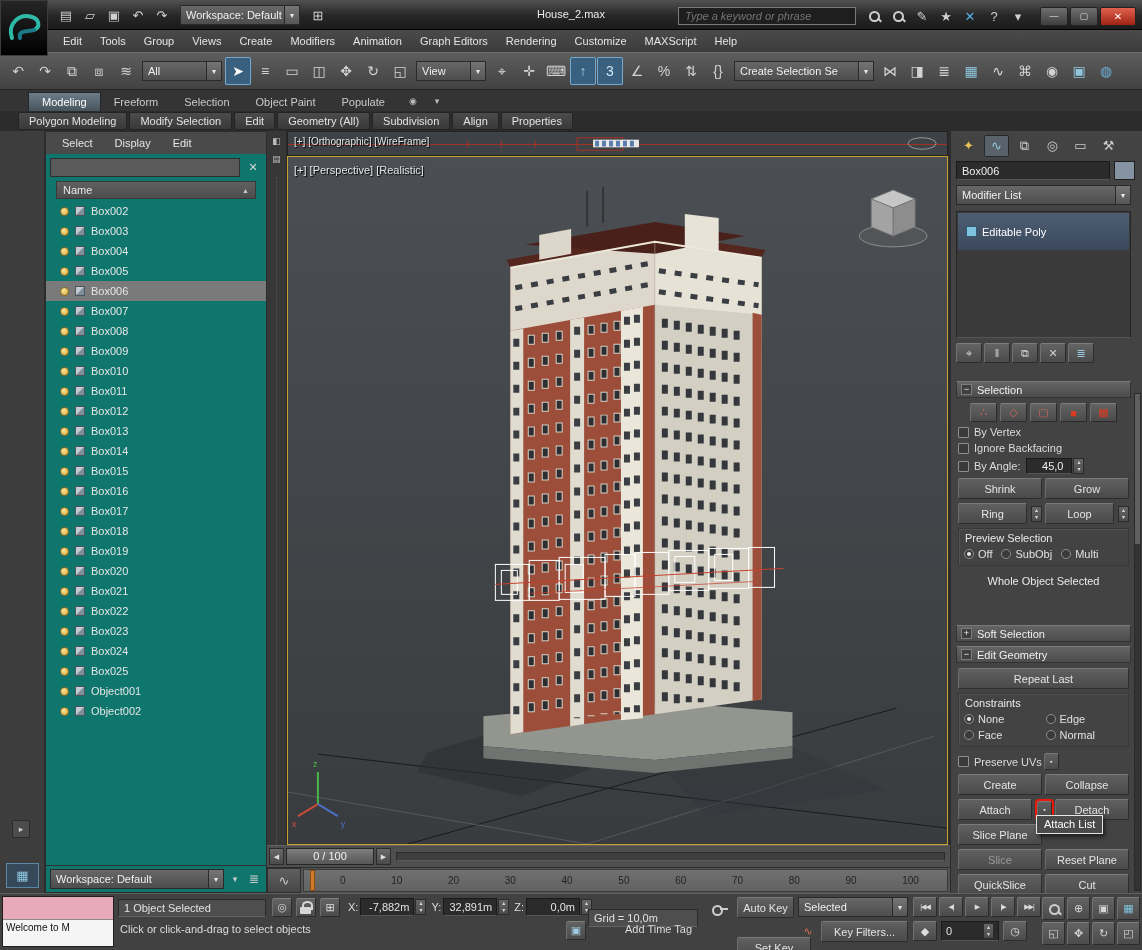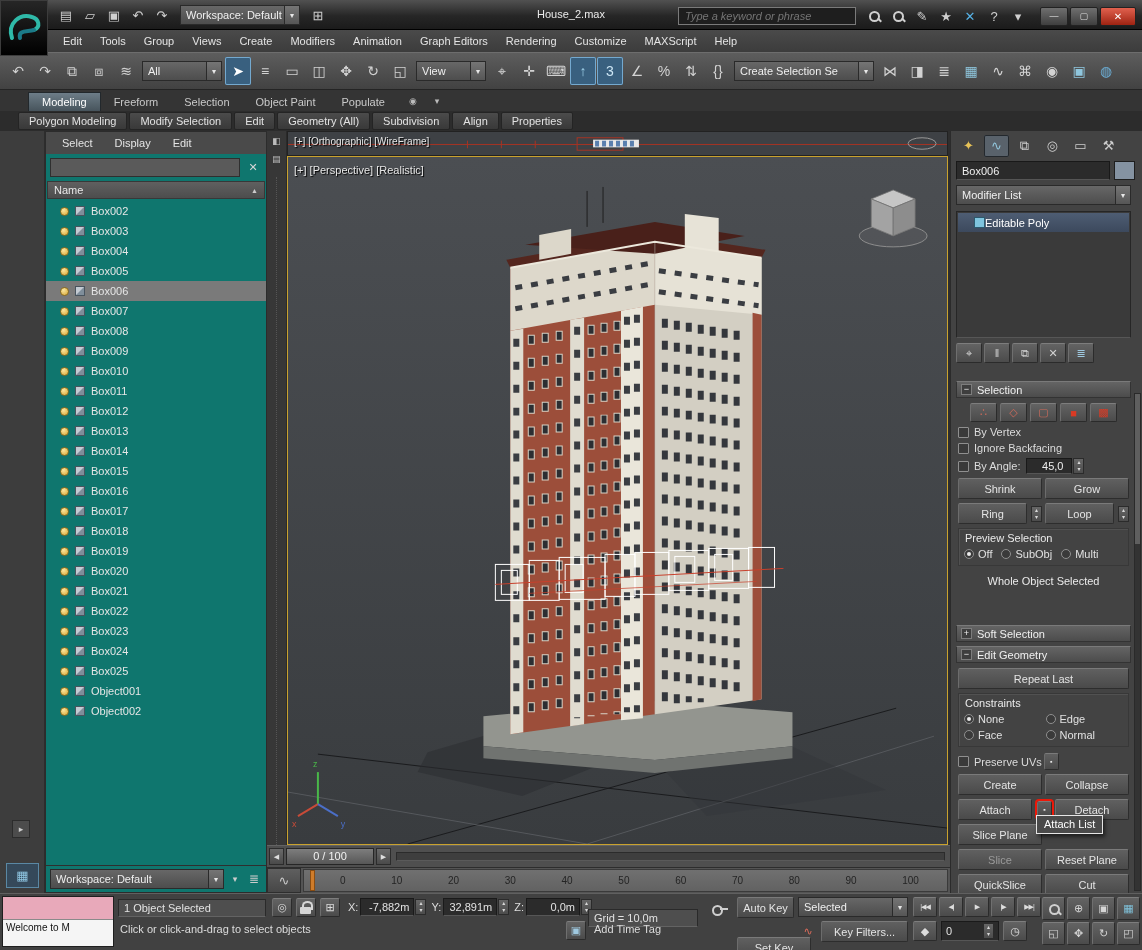--- a/index.html
+++ b/index.html
@@ -61,21 +61,21 @@
 .gutter{position:absolute;left:0;top:131px;width:45px;height:762px;background:#3d3d3d;border-right:1px solid #2d2d2d}
 .gut-arrow{position:absolute;left:12px;top:689px;width:18px;height:18px;color:#ccc;font-size:9px;background:#4c4c4c;border:1px solid #2c2c2c}
 .gut-dock{position:absolute;left:6px;top:732px;width:33px;height:25px;color:#8fc6e2;font-size:13px;background:#35495a;border:1px solid #5a88a4}
 
 .explorer{position:absolute;left:45px;top:131px;width:222px;height:762px;background:#0f766e;border:1px solid #2c2c2c;display:flex;flex-direction:column}
 .exp-menus{height:22px;background:#4a4a4a;padding-left:6px;gap:2px;flex:none}
 .exp-menu{padding:3px 10px;color:#e4e4e4}
 .exp-search{height:27px;padding:3px 4px;gap:4px;flex:none}
 .exp-input{flex:1;height:19px;background:#5a5a5a;border:1px solid #2f2f2f;color:#eee;padding:0 4px;font-family:"Liberation Sans",sans-serif}
 .exp-clear{width:18px;height:18px;color:#d6d6d6;font-size:11px}
-.exp-header{height:18px;background:linear-gradient(#606060,#4d4d4d);border:1px solid #383838;margin:0 1px;padding:0 6px;color:#e8e8e8;justify-content:space-between;flex:none}
+.exp-header{height:18px;background:linear-gradient(#606060,#4d4d4d);border:1px solid #383838;margin:0 10px;padding:0 6px;color:#e8e8e8;justify-content:space-between;flex:none}
 .sort{font-size:7px;color:#ccc}
 .exp-list{flex:1;overflow:hidden;padding-top:2px}
 .exp-row{height:20px;padding-left:14px;gap:6px}
 .exp-row.selected{background:#7a7a7a}
 .bulb{width:9px;height:9px;border-radius:50%;background:radial-gradient(circle at 35% 30%,#f9e6a0,#d9a733);border:1px solid #8a6c20;flex:none}
 .cube{width:10px;height:10px;background:linear-gradient(135deg,#c4cbd3 49%,#7f8e9b 51%);border:1px solid #49545e;flex:none}
 .exp-label{color:#e6e6e6}
 .exp-foot{height:27px;border-top:1px solid #2f2f2f;padding:3px 4px;gap:3px;flex:none}
 .ws-combo2{flex:1;height:20px}
 .foot-ib{width:16px;height:18px;color:#ccc;font-size:9px}
@@ -111,21 +111,21 @@
 
 .cmd{position:absolute;left:950px;top:131px;width:192px;height:762px;background:#434343;border-left:1px solid #2b2b2b;padding:2px 11px 0 5px;overflow:hidden}
 .cp-tabs{height:25px;gap:3px;margin-bottom:2px}
 .cp-tab{width:25px;height:22px;font-size:13px;color:#cdcdcd;border-radius:2px}
 .cp-tab.active{background:#59626b;box-shadow:inset 0 0 0 1px #23282d}
 .cp-name{gap:4px;margin:3px 0 5px}
 .cp-namefield{flex:1;height:19px;background:#2b2b2b;border:1px solid #191919;border-bottom-color:#555;color:#eee;padding:0 5px;font-size:11px;font-family:"Liberation Sans",sans-serif}
 .cp-swatch{width:21px;height:19px;background:#8593a2;border:1px solid #1f1f1f;flex:none}
 .cp-modlist{width:100%;margin-bottom:6px}
 .cp-stack{height:127px;background:#3a3a3a;border:1px solid #262626;border-bottom-color:#565656;margin-bottom:5px;padding:1px}
-.stack-row{height:19px;background:linear-gradient(#4e5d73,#3c495d);color:#fff;padding-left:16px;}
+.stack-row{height:37px;background:linear-gradient(#4e5d73,#3c495d);color:#fff;padding-left:8px;gap:5px}
 .stack-ic{width:11px;height:11px;background:#7fc4de;border:1px solid #2d5a6e;flex:none}
 .cp-stacktools{gap:2px;margin-bottom:18px}
 .st-ib{width:26px;height:20px;font-size:11px;color:#d2d2d2}
 .ro-head{height:17px;background:linear-gradient(#646464,#4c4c4c);border:1px solid #333;border-top-color:#7a7a7a;margin-bottom:4px;padding:0 4px;gap:5px;color:#f0f0f0}
 .ro-c{width:11px;height:11px;background:#3e3e3e;border:1px solid #7d7d7d;display:inline-flex;align-items:center;justify-content:center;font-size:9px;line-height:1;flex:none}
 .ro-body{padding:1px 2px 4px}
 .row{margin-bottom:4px;display:flex;align-items:center}
 .center{justify-content:center}
 .g2{gap:3px}
 .half{flex:1}
@@ -994,21 +994,21 @@
         <span class="gl">|▶</span>
       </div>
       <div class="ib raised pb-ib">
         <span class="gl">▶▶|</span>
       </div>
     </div>
   <div class="sb" style="left:120px;top:29px"><span>Click or click-and-drag to select objects</span></div>
   <div class="sb ib raised" style="left:566px;top:27px;width:20px;height:19px;color:#9fc9e0">
       <span>▣</span>
     </div>
-  <div class="sb" style="left:594px;top:29px"><span>Add Time Tag</span></div>
+  <div class="sb" style="left:625px;top:29px"><span>Add Time Tag</span></div>
   <div class="sb btn" style="left:737px;top:43px;width:74px">Set Key</div>
   <div class="sb ib" style="left:798px;top:27px;width:20px;height:20px;color:#d86a5a">
       <span>∿</span>
     </div>
   <div class="sb btn" style="left:821px;top:27px;width:87px">Key Filters...</div>
   <div class="sb ib raised" style="left:913px;top:27px;width:24px;height:20px">
       <span>◆</span>
     </div>
   <div class="sb sb-dark" style="left:941px;top:27px;width:58px;height:20px">
     <span style="flex:1">0</span>

